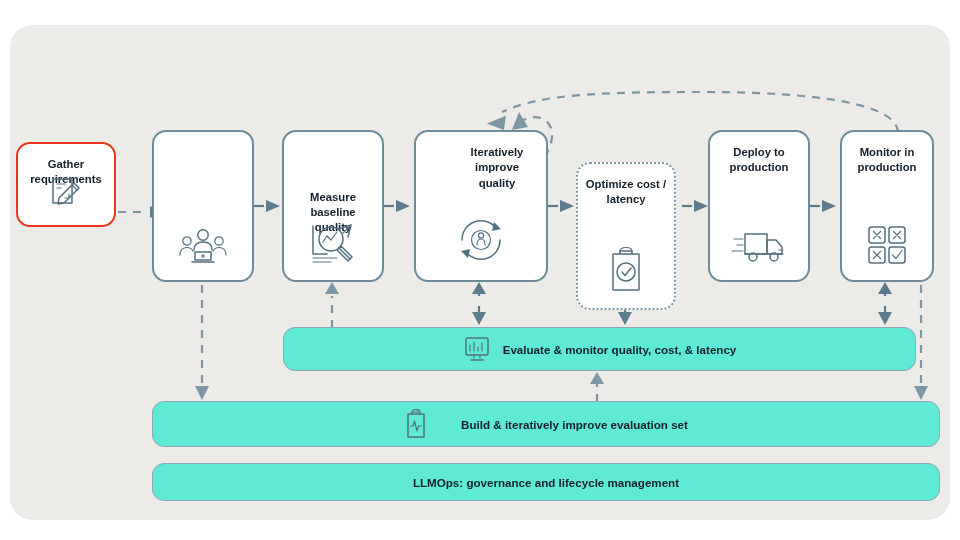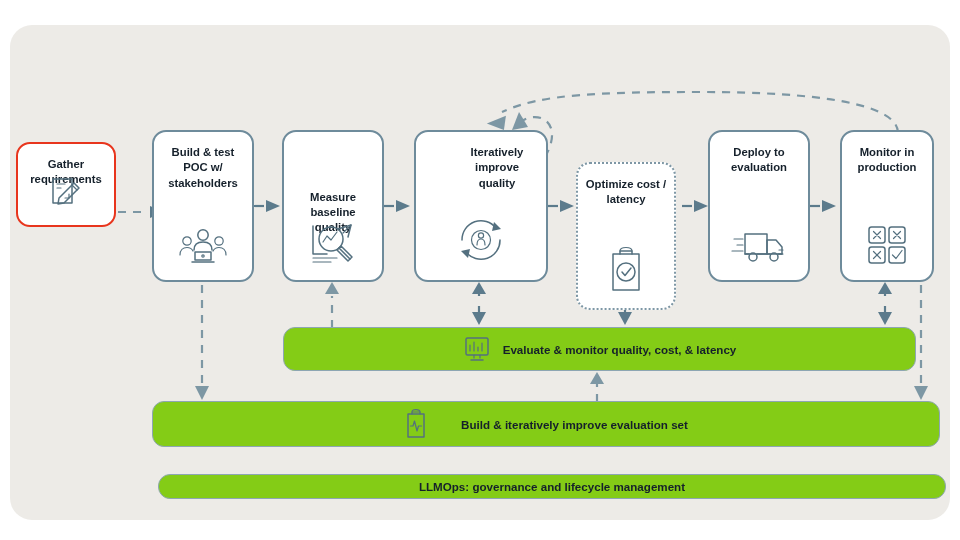--- a/index.html
+++ b/index.html
@@ -58,21 +58,21 @@
     position: absolute;
     left: 0; right: 0;
     bottom: 14px;
     display: flex;
     justify-content: center;
   }
 
   
   .bar {
     position: absolute;
-    background: #84cc16;
+    background: #5eead4;
     border: 1.6px solid #8da6b3;
     border-radius: 12px;
     display: flex;
     align-items: center;
     justify-content: center;
     gap: 12px;
   }
   .bar-label {
     font-size: 11.6px;
     font-weight: bold;
@@ -187,23 +187,20 @@
       <svg width="40" height="40" viewBox="0 0 40 40">
         <path class="ln" d="M7,8 H26 V32 H7 Z"></path>
         <path class="ln-t" d="M11,13 H19 M11,17 H15 M19,27 H23 M23,27 V23"></path>
         <path class="ln" d="M13,27 L28,12 L33,17 L18,32 L12,33 Z"></path>
         <path class="ln-t" d="M26,14 L31,19"></path>
       </svg>
     </div>
   </div>
 
   <div class="stage" style="left:152px; top:130px; width:102px; height:152px;">
-    <div class="stage-label">Build &amp; test
-POC w/
-stakeholders</div>
     <div class="stage-icon">
       <svg width="54" height="40" viewBox="0 0 54 40">
         <circle class="ln" cx="27" cy="9" r="5.2"></circle>
         <path class="ln" d="M18,24 C18,18 22,16 27,16 C32,16 36,18 36,24"></path>
         <circle class="ln-t" cx="11" cy="15" r="4.2"></circle>
         <path class="ln-t" d="M4,29 C4,24 7,21.5 11,21.5 C14,21.5 16,23 17,25"></path>
         <circle class="ln-t" cx="43" cy="15" r="4.2"></circle>
         <path class="ln-t" d="M50,29 C50,24 47,21.5 43,21.5 C40,21.5 38,23 37,25"></path>
         <path class="ln" d="M19,26 H35 V34 H19 Z"></path>
         <circle class="ln-t" cx="27" cy="30" r="1.2"></circle>
@@ -255,21 +252,21 @@
         <path class="ln" d="M15,8 V5 H27 V8"></path>
         <path class="ln-t" d="M15,5 C15,2.5 17,1.5 21,1.5 C25,1.5 27,2.5 27,5"></path>
         <circle class="ln" cx="21" cy="26" r="9"></circle>
         <path class="ln" d="M17,26 L20,29.5 L26,22"></path>
       </svg>
     </div>
   </div>
 
   <div class="stage" style="left:708px; top:130px; width:102px; height:152px;">
     <div class="stage-label">Deploy to
-evaluation</div>
+production</div>
     <div class="stage-icon">
       <svg width="56" height="40" viewBox="0 0 56 40">
         <path class="ln" d="M14,8 H36 V28 H14 Z"></path>
         <path class="ln" d="M36,14 H45 L51,21 V28 H36 Z"></path>
         <circle class="ln" cx="22" cy="31" r="4"></circle>
         <circle class="ln" cx="43" cy="31" r="4"></circle>
         <path class="ln" d="M14,28 H18 M26,28 H39 M47,28 H51"></path>
         <path class="ln-t" d="M3,13 H12 M6,19 H12 M1,25 H12"></path>
         <path class="ln-t" d="M48,24 H52 M48,28 H52"></path>
       </svg>
@@ -310,17 +307,17 @@
       <svg width="24" height="30" viewBox="0 0 24 30">
         <path class="ln" d="M4,5 H20 V28 H4 Z"></path>
         <path class="ln-t" d="M8,5 V3 H16 V5"></path>
         <path class="ln-t" d="M8,3 C8,1 10,0.6 12,0.6 C14,0.6 16,1 16,3"></path>
         <path class="ln-t" d="M6.5,17 H9 L10.5,12 L13,22 L14.5,17 H17.5"></path>
       </svg>
     </div>
     <div class="bar-label">Build &amp; iteratively improve evaluation set</div>
   </div>
 
-  <div class="bar" style="left:158px; top:463px; width:788px; height:25px;margin-top:11px;">
+  <div class="bar" style="left:152px; top:463px; width:788px; height:38px;">
     <div class="bar-label">LLMOps: governance and lifecycle management</div>
   </div>
 
 </div>
 
 </body></html>

